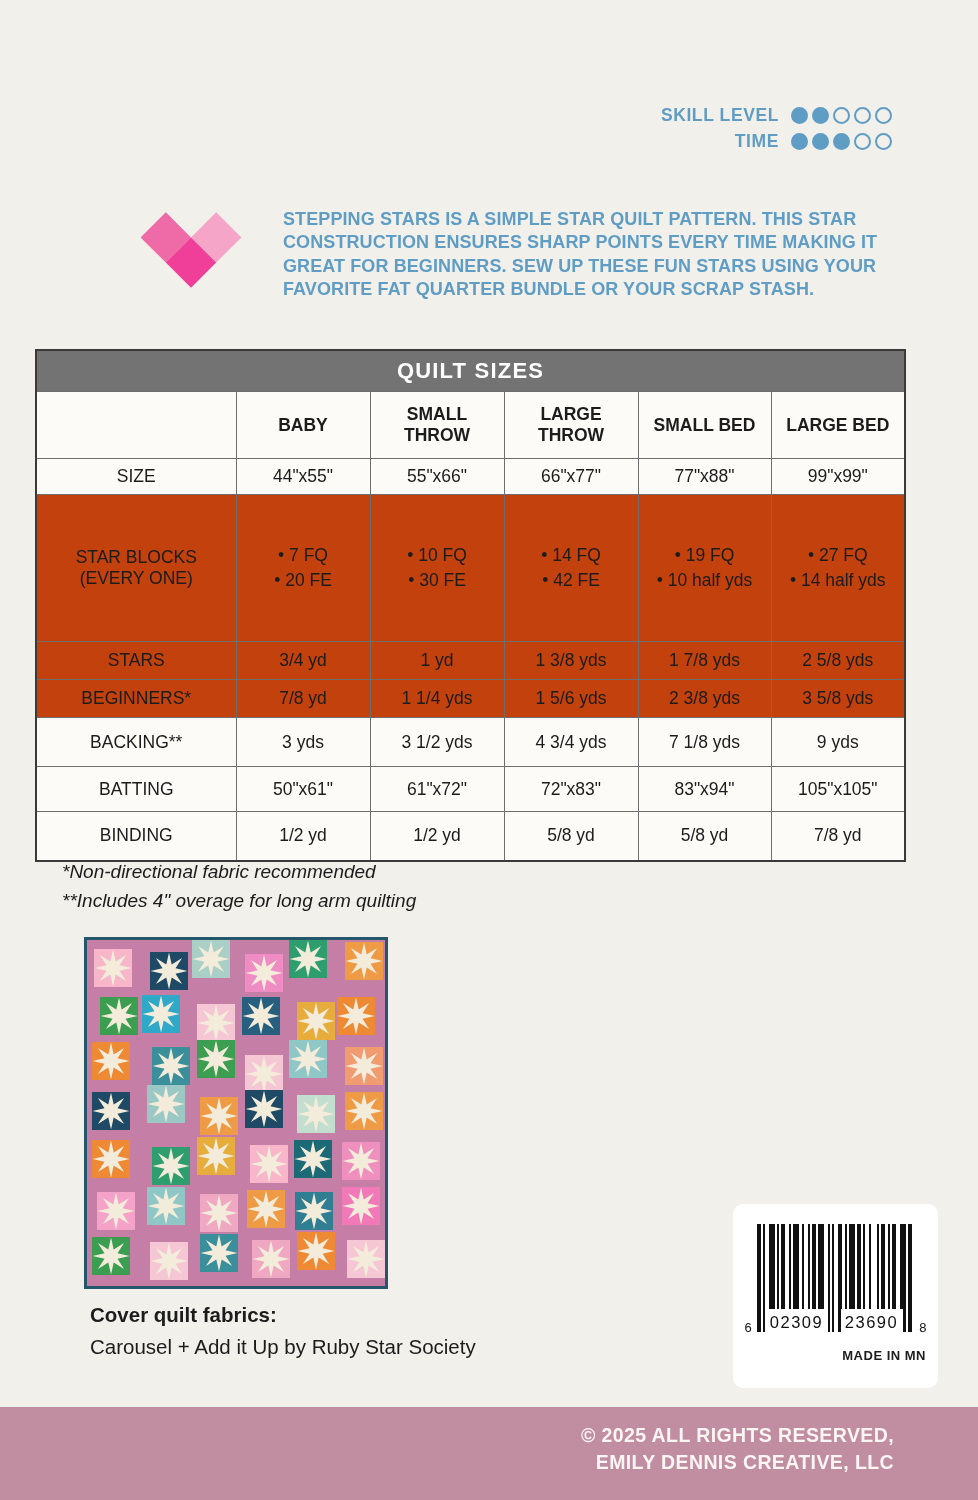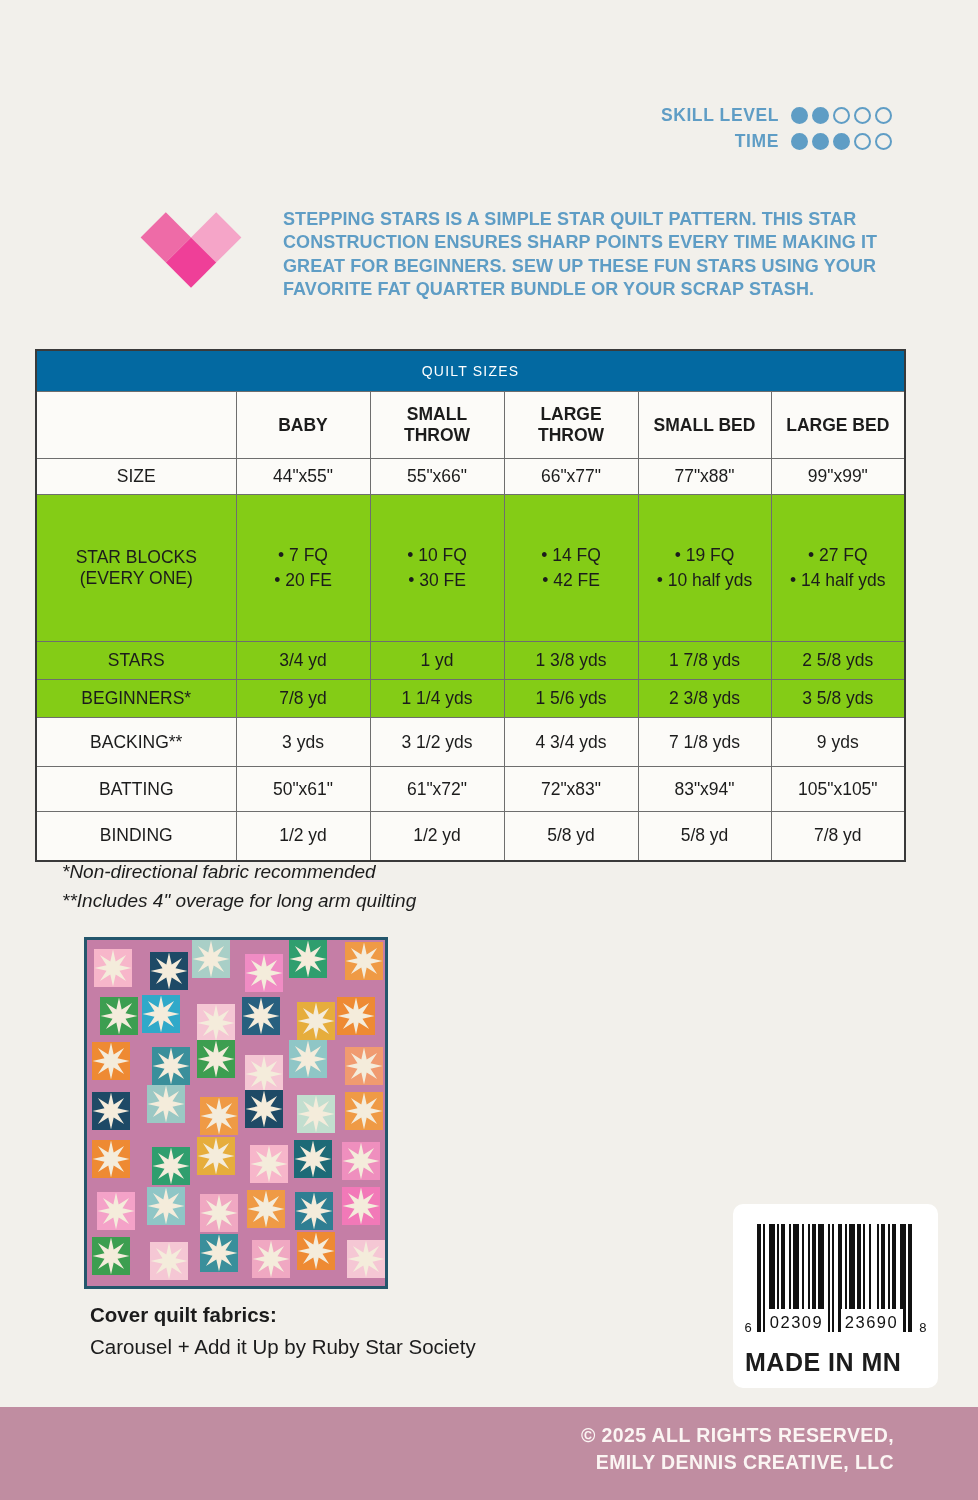--- a/index.html
+++ b/index.html
@@ -18,24 +18,24 @@
   
   .intro{position:absolute;top:204px;left:137px;display:flex;gap:38px;align-items:flex-start;}
   .intro-text{width:648px;color:#5f9dc5;font-weight:bold;font-size:18px;line-height:1.3;
               letter-spacing:.1px;margin:4px 0 0 0;}
 
   
   .table-wrap{position:absolute;top:349px;left:35px;width:869px;}
   table.sizes{border-collapse:collapse;width:100%;background:#fcfbf8;table-layout:fixed;
               border:2px solid #3a3a3a;font-size:17.5px;}
   table.sizes th,table.sizes td{border:1px solid #6e6e6e;text-align:center;vertical-align:middle;padding:2px 4px;}
-  tr.title-row th{background:#0369a1;color:#fff;font-size:14px;font-weight:normal;letter-spacing:1.2px;height:36px;}
+  tr.title-row th{background:#737373;color:#fff;font-size:22px;font-weight:bold;letter-spacing:1.2px;height:36px;}
   tr.cols th{height:62px;font-weight:bold;font-size:17.5px;line-height:1.2;}
   td.rowlabel{font-weight:normal;margin-top:41px;}
-  tr.shade td{background:#84cc16;}
+  tr.shade td{background:#c2410c;}
   td.listcell{text-align:left;padding-left:22px;}
   td.listcell div{line-height:1.45;}
 
   .footnotes{position:absolute;top:858px;left:62px;font-style:italic;font-size:19px;line-height:1.5;}
 
   
   .quilt{position:absolute;left:84px;top:937px;width:298px;height:346px;background:#c57ea6;
          border:3px solid #24566c;}
   .qblock{position:absolute;display:flex;align-items:center;justify-content:center;
           background-image:radial-gradient(rgba(255,255,255,.28) 1.3px,transparent 1.5px);
@@ -50,21 +50,21 @@
                 border-radius:10px;box-sizing:border-box;padding:20px 12px 0;}
   .bars{position:relative;height:108px;width:158px;margin:0 auto;display:flex;align-items:stretch;}
   .bar{background:#111;flex:0 0 auto;height:100%;}
   .digit-strip{position:absolute;bottom:0;height:23px;background:#fff;display:flex;align-items:flex-end;
                justify-content:center;font-size:16.5px;letter-spacing:1.5px;color:#111;}
   .digit-strip.g1{left:10px;width:60px;}
   .digit-strip.g2{left:84px;width:62px;}
   .end-digit{position:absolute;bottom:-3px;font-size:13px;color:#111;}
   .end-digit.left{left:-12px;}
   .end-digit.right{right:-12px;}
-  .made-in{text-align:left;font-weight:bold;font-size:25px;letter-spacing:.5px;margin-top:16px;}
+  .made-in{text-align:right;font-weight:bold;font-size:13px;letter-spacing:.5px;margin-top:16px;}
 
   
   .footer-bar{position:absolute;left:0;top:1407px;width:100%;height:93px;background:#c08da1;
               box-sizing:border-box;padding:15px 84px 0 0;text-align:right;color:#fbf5f3;
               font-weight:bold;font-size:19.5px;line-height:1.4;letter-spacing:.4px;}
 </style>
 </head>
 <body>
 
 <div class="page">

